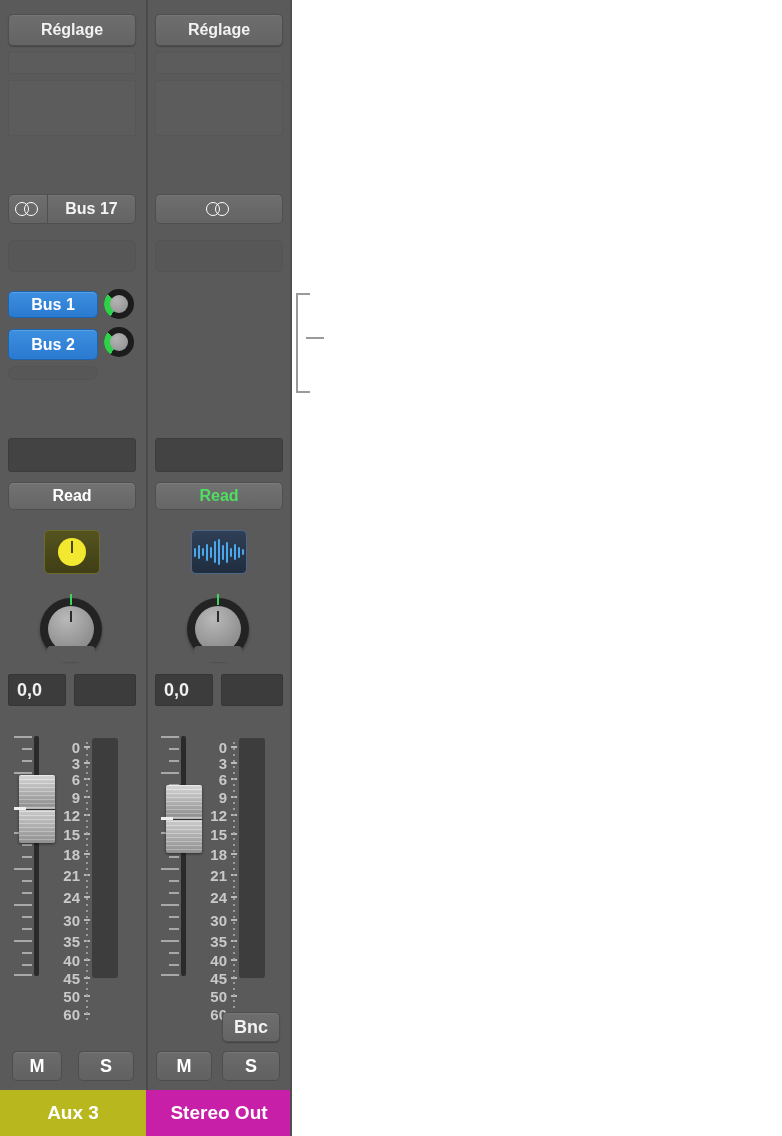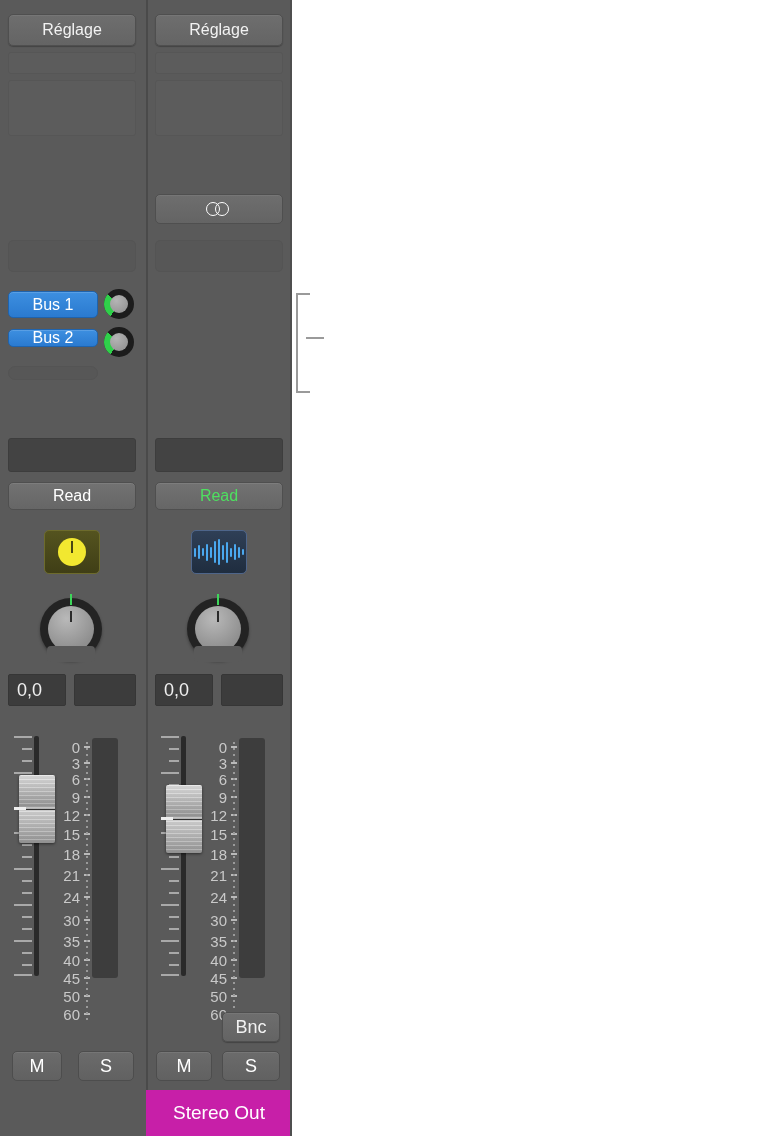--- a/index.html
+++ b/index.html
@@ -27,20 +27,21 @@
     width: 292px;
     height: 1136px;
     background: #5a5a5a;
   }
   .strip {
     position: absolute;
     top: 0;
     width: 146px;
     height: 1136px;
     background: #5a5a5a;
+    font-weight: bold;
   }
   .strip.left  { left: 0; }
   .strip.right { left: 146px; }
   .strip-divider {
     position: absolute;
     top: 0;
     left: 146px;
     width: 2px;
     height: 1090px;
     background: #4a4a4a;
@@ -426,30 +427,39 @@
   <div class="mixer">
 
     <div class="strip left">
 
       <div class="btn" style="left:8px; top:14px; width:128px; height:32px;">Réglage</div>
 
       <div class="slot-flat" style="left:8px; top:52px; width:128px; height:22px;"></div>
 
       <div class="slot-flat" style="left:8px; top:80px; width:128px; height:56px;"></div>
 
+      <div class="io-btn" style="left:8px; top:194px; width:128px; height:30px;">
+        <span class="io-icon">
+          <span class="stereo-glyph">
+              <span class="a"></span>
+              <span class="b"></span>
+            </span>
+        </span>
+        <span class="io-label">Bus 17</span>
+      </div>
 
       <div class="slot-empty" style="left:8px; top:240px; width:128px; height:32px;"></div>
 
       <div class="send-btn" style="left:8px; top:291px; width:90px; height:27px;">Bus 1</div>
       <div class="send-knob" style="left:104px; top:289px;">
         <span class="arc"></span>
           <span class="cap"></span>
       </div>
 
-      <div class="send-btn" style="left:8px; top:329px; width:90px; height:18px;">Bus 2</div>
+      <div class="send-btn" style="left:8px; top:329px; width:90px; height:31px;">Bus 2</div>
       <div class="send-knob" style="left:104px; top:327px;">
         <span class="arc"></span>
           <span class="cap"></span>
       </div>
 
       <div class="slot-empty" style="left:8px; top:366px; width:90px; height:14px; border-radius:7px;"></div>
 
 
       <div class="slot-dark" style="left:8px; top:438px; width:128px; height:34px;"></div>
 
@@ -574,20 +584,21 @@
           <i style="top:258px;"></i>
         <i style="top:264px;"></i>
           <i style="top:270px;"></i>
           <i style="top:276px;"></i>
       </div>
       <div class="meter-bar" style="left:92px; top:738px; width:26px; height:240px;"></div>
 
       <div class="ms-btn" style="left:12px; top:1051px; width:50px; height:30px;">M</div>
       <div class="ms-btn" style="left:78px; top:1051px; width:56px; height:30px;">S</div>
 
+      <div class="nameplate" style="left:0px; top:1090px; width:146px; height:46px; background:#b8b81e;">Aux 3</div>
     </div>
 
     <div class="strip right">
 
       <div class="btn" style="left:9px; top:14px; width:128px; height:32px;">Réglage</div>
 
       <div class="slot-flat" style="left:9px; top:52px; width:128px; height:22px;"></div>
 
       <div class="slot-flat" style="left:9px; top:80px; width:128px; height:56px;"></div>
 

